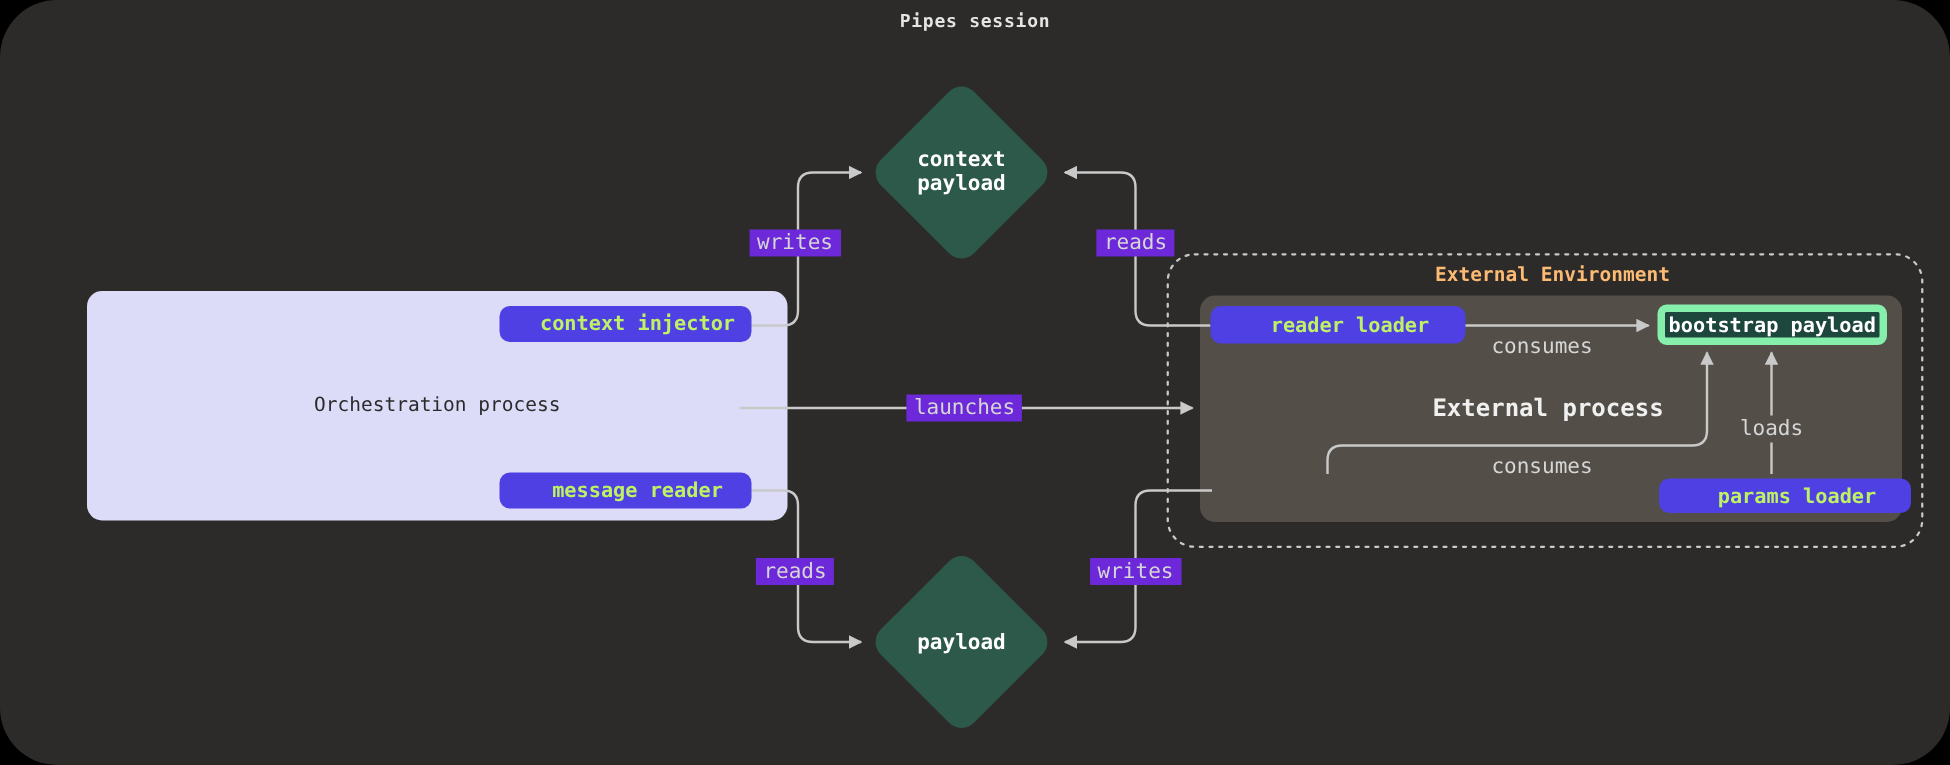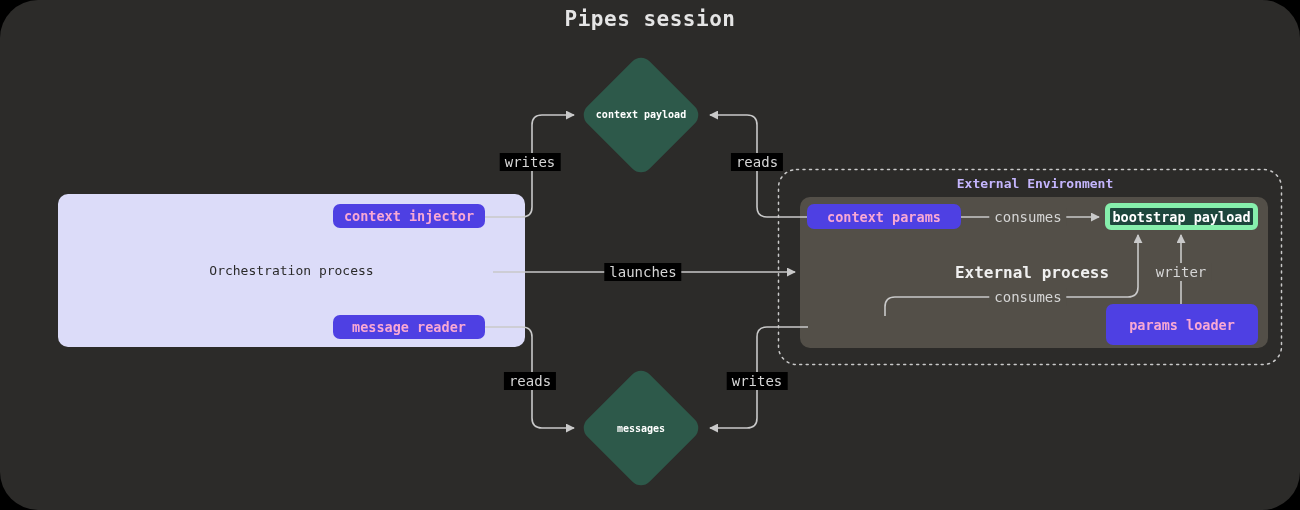--- a/index.html
+++ b/index.html
@@ -20,21 +20,21 @@
     background: #2c2b29;
     border-radius: 38px;
     overflow: hidden;
   }
   .title {
     position: absolute;
     top: 7px;
     left: 0;
     width: 100%;
     text-align: center;
-    font-size: 21px;
+    font-size: 12px;
     font-weight: 600;
     letter-spacing: 0.5px;
     color: #e5e5e5;
   }
   .orchestration-box {
     position: absolute;
     left: 26px;
     top: 194px;
     width: 467px;
     height: 153px;
@@ -60,50 +60,51 @@
     background: #534f48;
     border-radius: 10px;
   }
   .env-label {
     position: absolute;
     left: 1035px;
     top: 176px;
     transform: translateX(-50%);
     font-size: 13px;
     font-weight: bold;
-    color: #c4b5fd;
+    color: #fdba74;
     white-space: nowrap;
   }
   .process-label {
     position: absolute;
     left: 1032px;
     top: 272px;
     transform: translate(-50%, -50%);
     font-size: 16px;
     font-weight: bold;
     color: #f0f0f0;
     white-space: nowrap;
   }
   .pill {
     position: absolute;
     display: flex;
     align-items: center;
     justify-content: center;
     background: #4e40e3;
-    color: #f9a8d4;
+    color: #bef264;
     font-size: 13.5px;
     font-weight: bold;
     border-radius: 7px;
     white-space: nowrap;
+    padding-left: 16px;
   }
   .pill.context-injector { left: 333px; top: 204px; width: 152px; height: 24px; }
   .pill.message-reader   { left: 333px; top: 315px; width: 152px; height: 24px; text-align: right; }
   .pill.context-loader   { left: 807px; top: 204px; width: 154px; height: 25px; }
   .pill.message-writer   { left: 808px; top: 315px; width: 152px; height: 25px; }
-  .pill.params-loader    { left: 1106px; top: 304px; width: 152px; height: 41px; }
+  .pill.params-loader    { left: 1106px; top: 319px; width: 152px; height: 23px; }
   .payload-box {
     position: absolute;
     left: 1105px;
     top: 203px;
     width: 153px;
     height: 27px;
     box-sizing: border-box;
     background: #1d463c;
     border: 5px solid #86efac;
     border-radius: 6px;
@@ -124,36 +125,36 @@
     transform: rotate(45deg);
   }
   .diamond.top    { left: 597px; top: 71px; }
   .diamond.bottom { left: 597px; top: 384px; }
   .diamond-label {
     position: absolute;
     width: 100px;
     transform: translate(-50%, -50%);
     text-align: center;
     color: #ffffff;
-    font-size: 10px;
+    font-size: 14px;
     font-weight: bold;
     line-height: 1.15;
   }
   .diamond-label.top    { left: 641px; top: 115px; }
   .diamond-label.bottom { left: 641px; top: 429px; }
   .edge-label {
     position: absolute;
     transform: translate(-50%, -50%);
     font-size: 14px;
     color: #d6d6d6;
-    background: #000000;
+    background: #6d28d9;
     padding: 1px 5px;
     white-space: nowrap;
   }
-  .edge-label.on-gray { background: #534f48; }
+  .edge-label.on-gray { background: #534f48; margin-top: 14px; }
   .lbl-writes-top    { left: 530px; top: 162px; }
   .lbl-reads-top     { left: 757px; top: 162px; }
   .lbl-launches      { left: 643px; top: 272px; }
   .lbl-consumes-top  { left: 1028px; top: 217px; }
   .lbl-consumes-bot  { left: 1028px; top: 297px; }
   .lbl-loads         { left: 1181px; top: 272px; }
   .lbl-reads-bottom  { left: 530px; top: 381px; }
   .lbl-writes-bottom { left: 757px; top: 381px; }
   svg.connectors {
     position: absolute;
@@ -194,33 +195,33 @@
         <path d="M485,327 L522,327 Q532,327 532,337 L532,418 Q532,428 542,428 L574,428" marker-end="url(#arr)"></path>
         <path d="M808,327 L767,327 Q757,327 757,337 L757,418 Q757,428 747,428 L710,428" marker-end="url(#arr)"></path>
       </g>
     </svg>
 
     <div class="env-label">External Environment</div>
     <div class="process-label">External process</div>
 
     <div class="pill context-injector">context injector</div>
     <div class="pill message-reader">message reader</div>
-    <div class="pill context-loader">context params</div>
+    <div class="pill context-loader">reader loader</div>
     <div class="pill params-loader">params loader</div>
 
     <div class="payload-box">bootstrap payload</div>
 
     <div class="diamond top"></div>
     <div class="diamond-label top">context payload</div>
     <div class="diamond bottom"></div>
-    <div class="diamond-label bottom">messages</div>
+    <div class="diamond-label bottom">payload</div>
 
     <div class="edge-label lbl-writes-top">writes</div>
     <div class="edge-label lbl-reads-top">reads</div>
     <div class="edge-label lbl-launches">launches</div>
     <div class="edge-label on-gray lbl-consumes-top">consumes</div>
     <div class="edge-label on-gray lbl-consumes-bot">consumes</div>
-    <div class="edge-label on-gray lbl-loads">writer</div>
+    <div class="edge-label on-gray lbl-loads">loads</div>
     <div class="edge-label lbl-reads-bottom">reads</div>
     <div class="edge-label lbl-writes-bottom">writes</div>
 
   </div>
 </div>
 
 </body></html>

